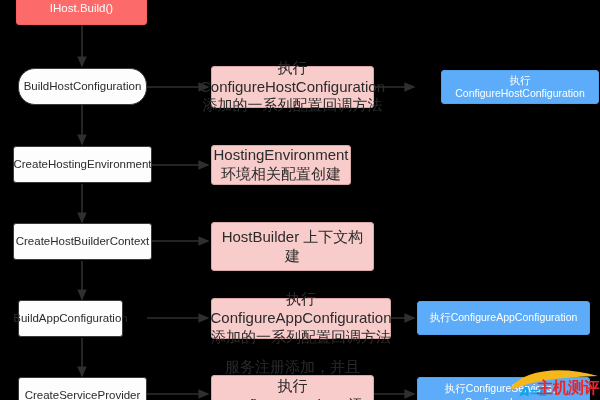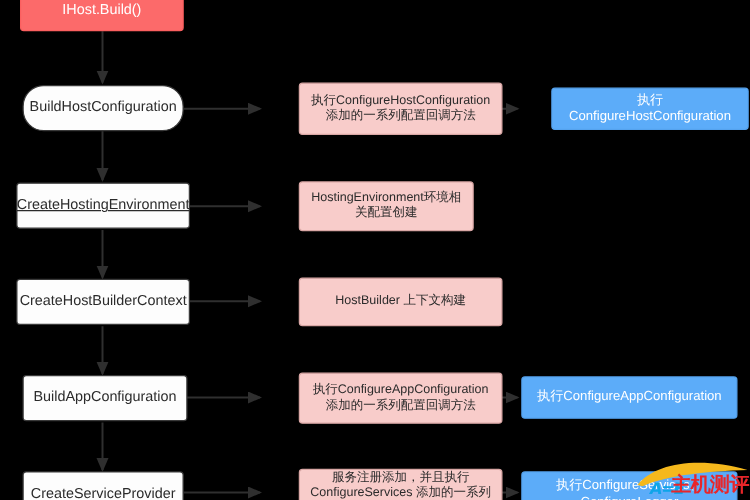--- a/index.html
+++ b/index.html
@@ -42,22 +42,21 @@
   .node.step {
     background: #fdfdfd;
     border: 1px solid #3a3a3a;
     color: #2b2b2b;
     font-size: 11.5px;
   }
   .node.note {
     background: #f8ccca;
     border: 1px solid #d9a7a5;
     color: #2b2b2b;
-    font-size: 10px;
-    margin-left: 28px;
+    font-size: 15px;
   }
   .node.action {
     background: #5cacf9;
     border: 1px solid #55a3ef;
     color: #ffffff;
     font-size: 10.5px;
   }
 
   
   .edge-svg {
@@ -135,35 +134,35 @@
       <path d="M374,87 L414,87"></path>
       <path d="M374,318 L414,318"></path>
       <path d="M374,394 L414,394"></path>
     </g>
   </svg>
 
   <div class="node start" style="left:16px; top:-8px; width:131px; height:33px;">IHost.Build()</div>
 
   <div class="node step" style="left:18px; top:68px; width:129px; height:37px;border-radius:17px;">BuildHostConfiguration</div>
 
-  <div class="node step" style="left:13px; top:146px; width:139px; height:37px;text-decoration:underline;">CreateHostingEnvironment</div>
+  <div class="node step" style="left:13px; top:146px; width:139px; height:37px;">CreateHostingEnvironment</div>
 
   <div class="node step" style="left:13px; top:223px; width:139px; height:37px;">CreateHostBuilderContext</div>
 
-  <div class="node step" style="left:18px; top:300px; width:132px; height:37px;">BuildAppConfiguration</div>
+  <div class="node step" style="left:18px; top:300px; width:105px; height:37px;">BuildAppConfiguration</div>
 
   <div class="node step" style="left:18px; top:377px; width:129px; height:37px;">CreateServiceProvider</div>
 
   <div class="node note" style="left:211px; top:66px; width:163px; height:42px;">执行ConfigureHostConfiguration添加的一系列配置回调方法</div>
 
   <div class="node note" style="left:211px; top:145px; width:140px; height:40px;">HostingEnvironment环境相关配置创建</div>
 
-  <div class="node note" style="left:211px; top:222px; width:163px; height:39px;">HostBuilder 上下文构建</div>
+  <div class="node note" style="left:211px; top:222px; width:163px; height:49px;">HostBuilder 上下文构建</div>
 
-  <div class="node note" style="left:211px; top:298px; width:163px; height:41px;">执行ConfigureAppConfiguration 添加的一系列配置回调方法</div>
+  <div class="node note" style="left:211px; top:298px; width:180px; height:41px;">执行ConfigureAppConfiguration 添加的一系列配置回调方法</div>
 
   <div class="node note" style="left:211px; top:375px; width:163px; height:41px;">服务注册添加，并且执行 ConfigureServices 添加的一系列回调</div>
 
   <div class="node action" style="left:417px; top:70px; width:158px; height:34px;margin-left:24px;">执行ConfigureHostConfiguration</div>
 
   <div class="node action" style="left:417px; top:301px; width:173px; height:34px;">执行ConfigureAppConfiguration</div>
 
   <div class="node action" style="left:417px; top:377px; width:173px; height:37px;">执行ConfigureServices、ConfigureLogger</div>
 
   <div id="watermark">

